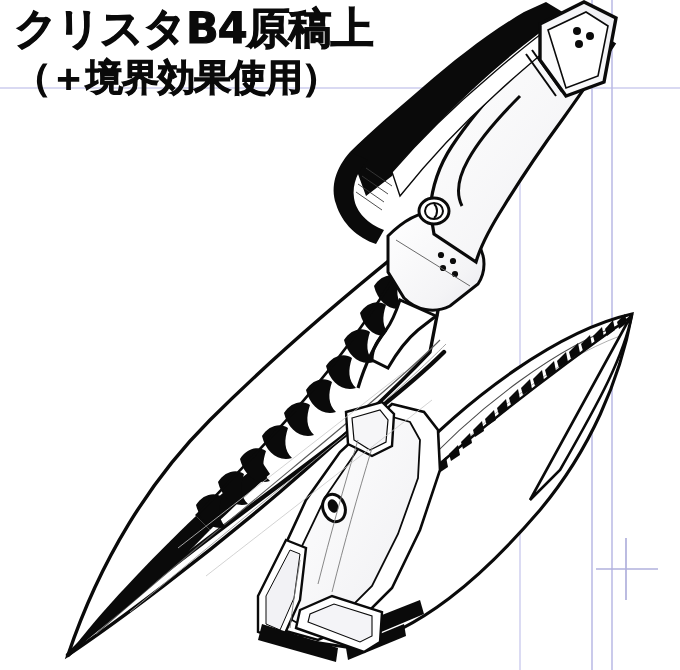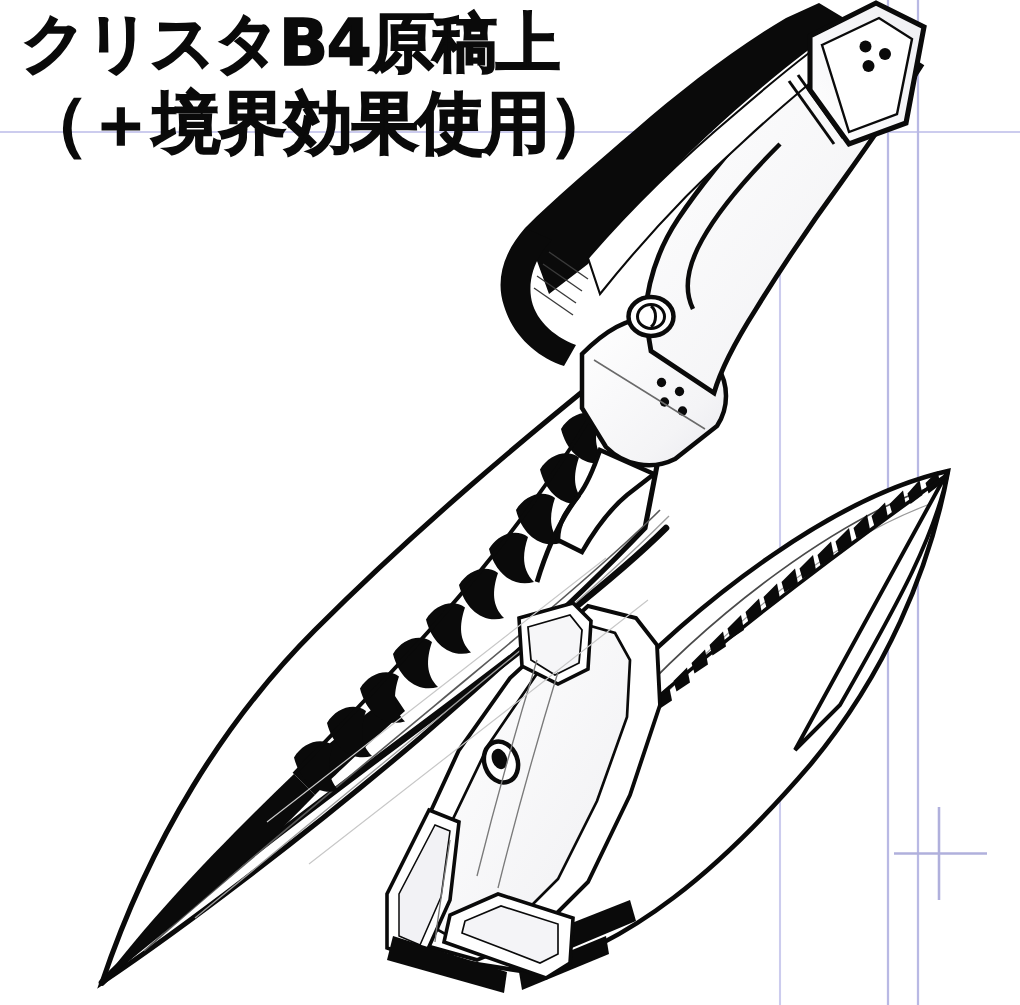--- a/index.html
+++ b/index.html
@@ -27,21 +27,21 @@
     font-weight:bold;
     color:#0a0a0a;
     letter-spacing:-1px;
     line-height:1.02;
     white-space:nowrap;
     -webkit-text-stroke:1.1px #0a0a0a;
     text-rendering:geometricPrecision;
   }
   .cap-1{font-size:43px;}
   .cap-2{font-size:41px;margin-top:7px;}
-  .cap-3{font-size:45px;margin-top:7px;}
+  .cap-3{font-size:37px;margin-top:7px;}
 </style>
 </head>
 <body>
 
 <div id="canvas">
 
   <div id="artboard">
     <svg viewBox="0 0 680 670" xmlns="http://www.w3.org/2000/svg" shape-rendering="geometricPrecision">
       <defs>
 

